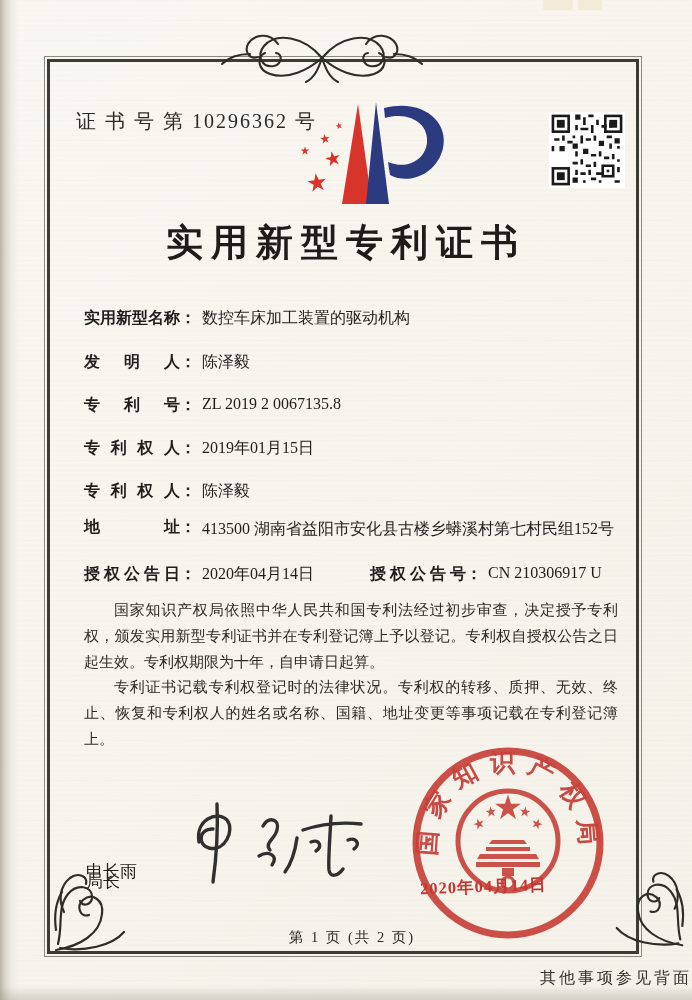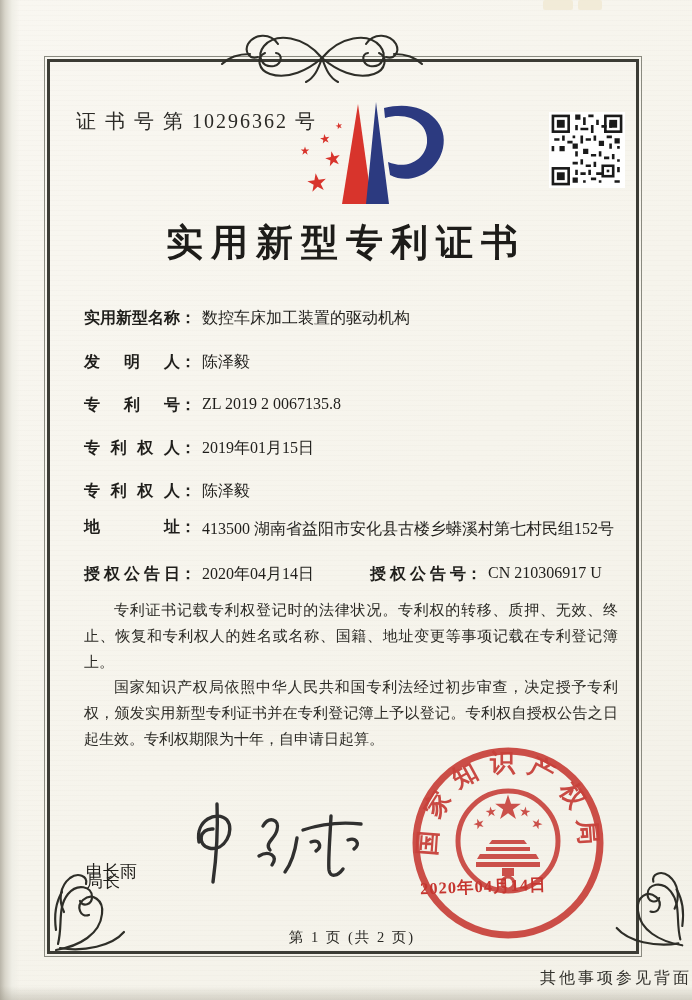--- a/index.html
+++ b/index.html
@@ -199,22 +199,22 @@
     </div>
     <div class="field-row row-5">
       <span class="field-label">地址</span><span class="field-colon">：</span><span class="field-value">413500 湖南省益阳市安化县古楼乡蟒溪村第七村民组152号</span>
     </div>
     <div class="field-row row-6">
       <span class="field-label">授权公告日</span><span class="field-colon">：</span><span class="field-value">2020年04月14日</span><span class="field-label pair-right">授权公告号</span><span class="field-colon">：</span><span class="field-value">CN 210306917 U</span>
     </div>
   </div>
 
   <div class="paragraphs">
+    <p>国家知识产权局依照中华人民共和国专利法经过初步审查，决定授予专利权，颁发实用新型专利证书并在专利登记簿上予以登记。专利权自授权公告之日起生效。专利权期限为十年，自申请日起算。</p>
     <p>专利证书记载专利权登记时的法律状况。专利权的转移、质押、无效、终止、恢复和专利权人的姓名或名称、国籍、地址变更等事项记载在专利登记簿上。</p>
-    <p>国家知识产权局依照中华人民共和国专利法经过初步审查，决定授予专利权，颁发实用新型专利证书并在专利登记簿上予以登记。专利权自授权公告之日起生效。专利权期限为十年，自申请日起算。</p>
   </div>
 
   <div class="sig-label sig-title">局长</div>
   <div class="sig-label sig-name">申长雨</div>
 
   <svg class="sig-script" viewBox="0 0 215 95">
     <g fill="none" stroke="#1b1b1b" stroke-width="3.4" stroke-linecap="round" opacity="0.9">
       <path d="M14,44 C10,22 32,12 42,22 C50,32 40,54 24,50 C12,47 14,30 28,31"></path>
       <path d="M32,6 C33,30 31,62 28,84"></path>
       <path d="M78,28 C84,18 95,21 92,32 C90,41 79,45 85,52"></path>

